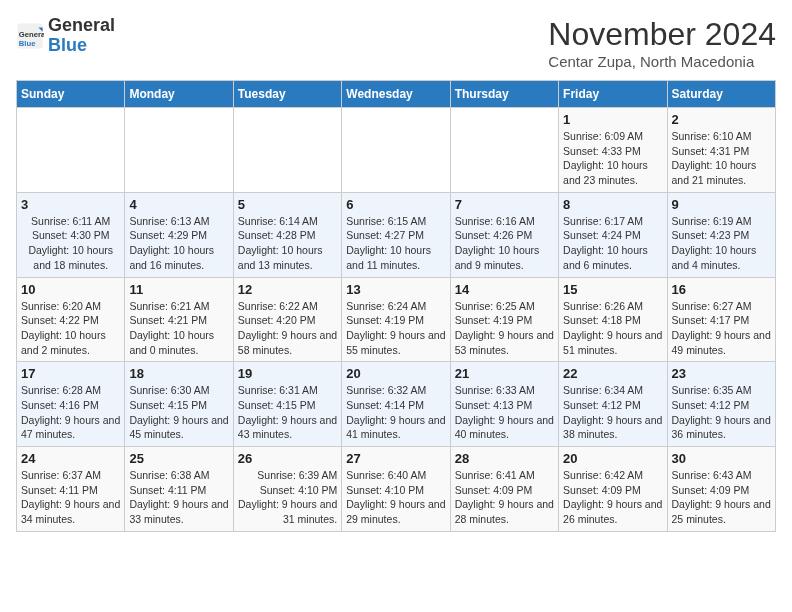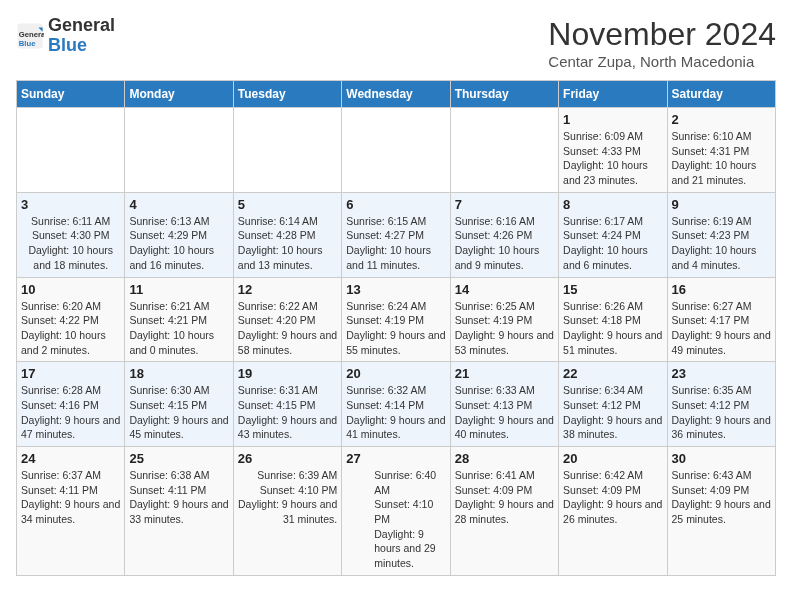--- a/index.html
+++ b/index.html
@@ -282,21 +282,21 @@
 Daylight: 9 hours and 33 minutes.</div>
         </td>
         <td>
           <div class="day-num">26</div>
           <div class="day-info" style="white-space: pre-line; text-align: right;">Sunrise: 6:39 AM
 Sunset: 4:10 PM
 Daylight: 9 hours and 31 minutes.</div>
         </td>
         <td>
           <div class="day-num">27</div>
-          <div class="day-info" style="white-space: pre-line; margin-left: 28px;">Sunrise: 6:40 AM
+          <div class="day-info" style="white-space: pre-line;">Sunrise: 6:40 AM
 Sunset: 4:10 PM
 Daylight: 9 hours and 29 minutes.</div>
         </td>
         <td>
           <div class="day-num">28</div>
           <div class="day-info" style="white-space: pre-line;">Sunrise: 6:41 AM
 Sunset: 4:09 PM
 Daylight: 9 hours and 28 minutes.</div>
         </td>
         <td>

